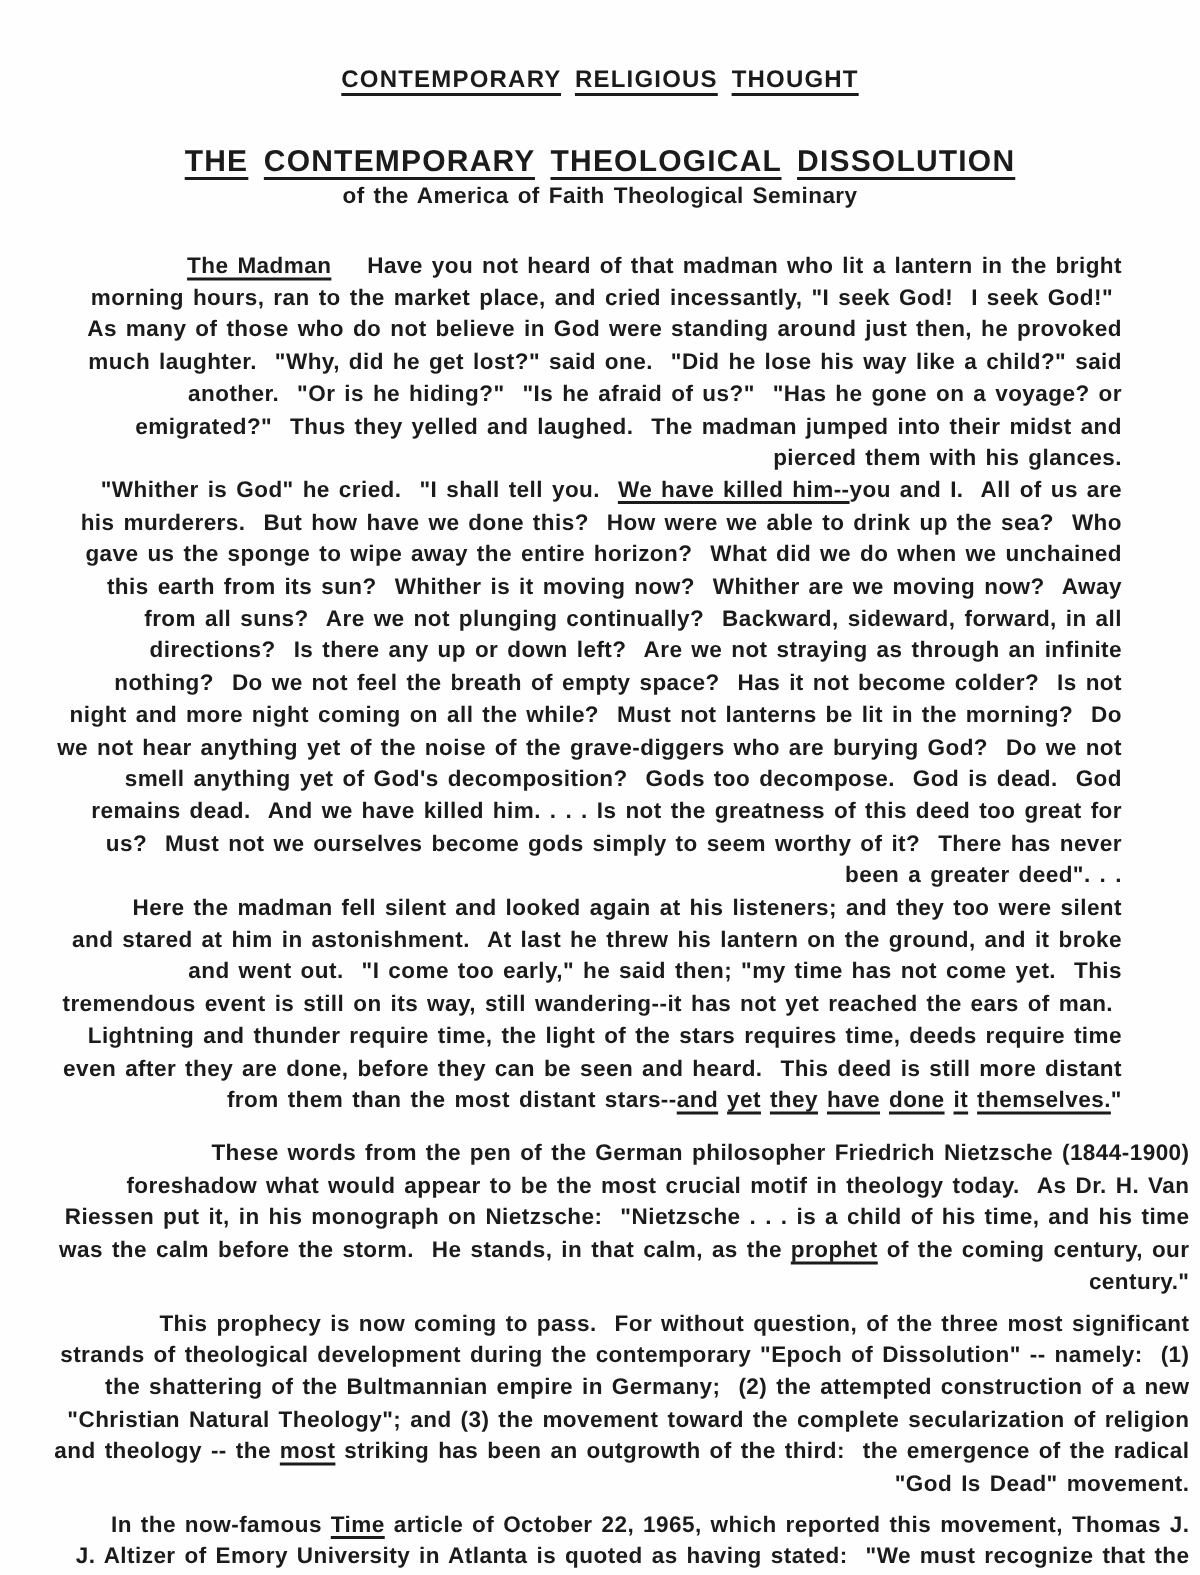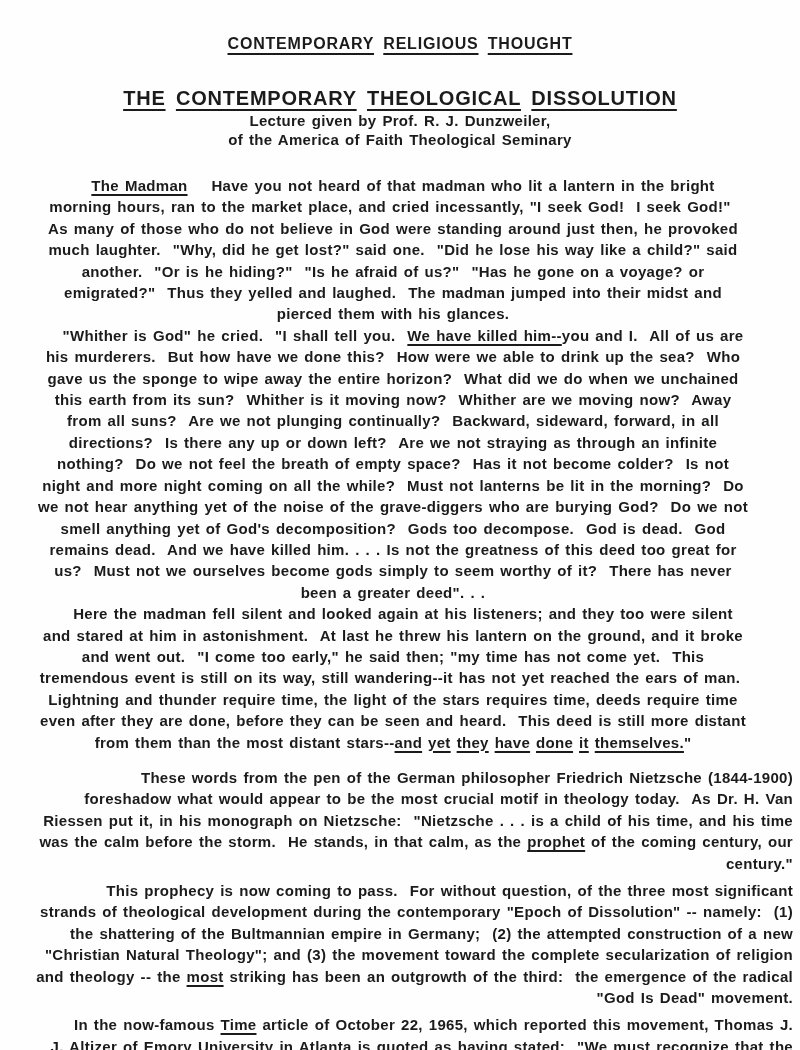--- a/index.html
+++ b/index.html
@@ -17,21 +17,21 @@
     font-weight: 700;
     font-size: 15px;
     line-height: 21.4px;
     letter-spacing: 0.3px;
     word-spacing: 1.5px;
     overflow: hidden;
     -webkit-font-smoothing: antialiased;
   }
   .doc-header {
     text-align: center;
-    padding-top: 34px;
+    padding-top: 44px;
   }
   .title1 {
     font-size: 16px;
     line-height: 20px;
     letter-spacing: 0.8px;
     word-spacing: 4px;
     margin: 0 0 34px 0;
   }
   .title2 {
     font-size: 20px;
@@ -54,41 +54,40 @@
     text-decoration-thickness: 2.2px;
     text-underline-offset: 4px;
   }
   .quote-block {
     margin: 26px 52px 0 38px;
     width: 710px;
   }
   .quote-block p {
     margin: 0;
     text-indent: 20px;
-    text-align: center;
+    text-align: right;
   }
   .commentary {
     margin: 14px 0 0 27px;
     width: 766px;
   }
   .commentary p {
     margin: 0 0 6px 0;
     text-indent: 30px;
     text-align: right;
   }
 </style>
 </head>
 <body>
 
 <div class="page">
 
   <header class="doc-header">
     <h1 class="title1"><span class="u">CONTEMPORARY</span> <span class="u">RELIGIOUS</span> <span class="u">THOUGHT</span></h1>
     <h2 class="title2"><span class="u">THE</span> <span class="u">CONTEMPORARY</span> <span class="u">THEOLOGICAL</span> <span class="u">DISSOLUTION</span></h2>
-    <div class="byline">Lecture given by Prof. R. J. Dunzweiler,</div>
     <div class="byline">of the America of Faith Theological Seminary</div>
   </header>
 
   <section class="quote-block">
     <p><span class="u">The Madman</span><span>&nbsp;&nbsp;&nbsp; Have you not heard of that madman who lit a lantern in the bright morning hours, ran to the market place, and cried incessantly, "I seek God!&nbsp; I seek God!"&nbsp; As many of those who do not believe in God were standing around just then, he provoked much laughter.&nbsp; "Why, did he get lost?" said one.&nbsp; "Did he lose his way like a child?" said another.&nbsp; "Or is he hiding?"&nbsp; "Is he afraid of us?"&nbsp; "Has he gone on a voyage? or emigrated?"&nbsp; Thus they yelled and laughed.&nbsp; The madman jumped into their midst and pierced them with his glances.</span></p>
     <p><span>"Whither is God" he cried.&nbsp; "I shall tell you.&nbsp; </span><span class="u">We have killed him--</span><span>you and I.&nbsp; All of us are his murderers.&nbsp; But how have we done this?&nbsp; How were we able to drink up the sea?&nbsp; Who gave us the sponge to wipe away the entire horizon?&nbsp; What did we do when we unchained this earth from its sun?&nbsp; Whither is it moving now?&nbsp; Whither are we moving now?&nbsp; Away from all suns?&nbsp; Are we not plunging continually?&nbsp; Backward, sideward, forward, in all directions?&nbsp; Is there any up or down left?&nbsp; Are we not straying as through an infinite nothing?&nbsp; Do we not feel the breath of empty space?&nbsp; Has it not become colder?&nbsp; Is not night and more night coming on all the while?&nbsp; Must not lanterns be lit in the morning?&nbsp; Do we not hear anything yet of the noise of the grave-diggers who are burying God?&nbsp; Do we not smell anything yet of God's decomposition?&nbsp; Gods too decompose.&nbsp; God is dead.&nbsp; God remains dead.&nbsp; And we have killed him. . . . Is not the greatness of this deed too great for us?&nbsp; Must not we ourselves become gods simply to seem worthy of it?&nbsp; There has never been a greater deed". . .</span></p>
     <p><span>Here the madman fell silent and looked again at his listeners; and they too were silent and stared at him in astonishment.&nbsp; At last he threw his lantern on the ground, and it broke and went out.&nbsp; "I come too early," he said then; "my time has not come yet.&nbsp; This tremendous event is still on its way, still wandering--it has not yet reached the ears of man.&nbsp; Lightning and thunder require time, the light of the stars requires time, deeds require time even after they are done, before they can be seen and heard.&nbsp; This deed is still more distant from them than the most distant stars--</span><span class="u">and</span> <span class="u">yet</span> <span class="u">they</span> <span class="u">have</span> <span class="u">done</span> <span class="u">it</span> <span class="u">themselves.</span><span>"</span></p>
   </section>
 
   <section class="commentary">

